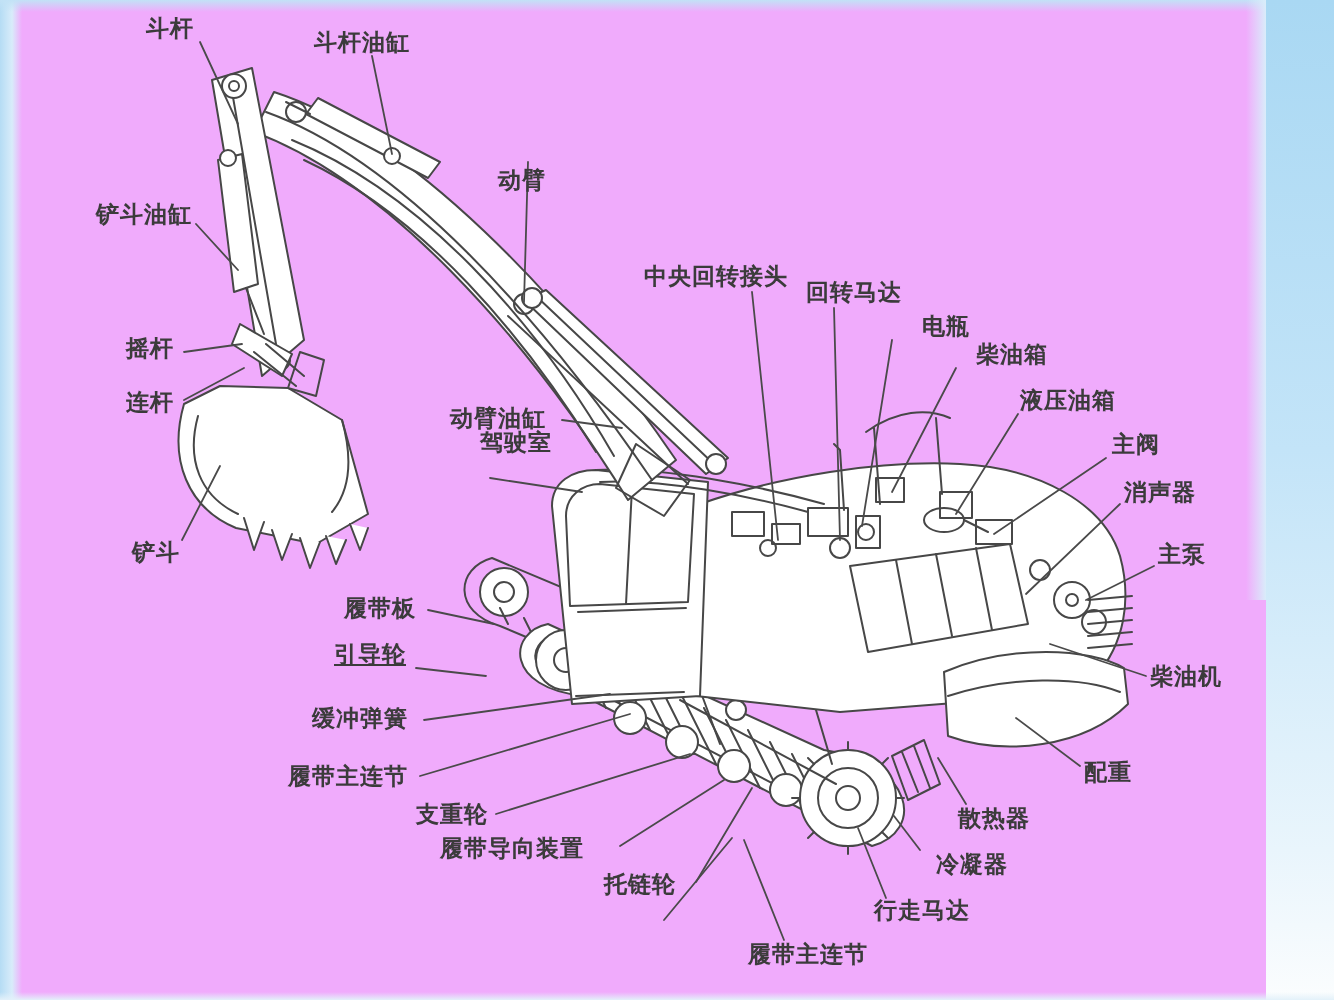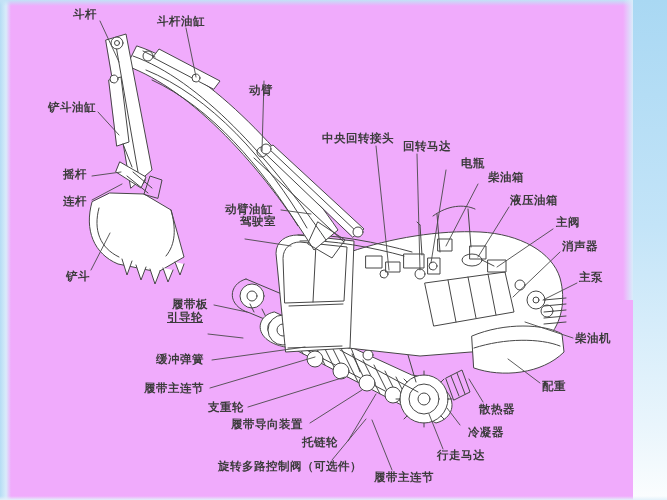--- a/index.html
+++ b/index.html
@@ -204,25 +204,24 @@
       <div class="lbl" style="left: 403px; top: 141px; color: rgb(59, 59, 59);">回转马达</div>
       <div class="lbl" style="left: 437px; top: 158px; color: rgb(59, 59, 59); padding-left: 24px;">电瓶</div>
       <div class="lbl" style="left: 477px; top: 172px; color: rgb(59, 59, 59); margin-left: 11px;">柴油箱</div>
       <div class="lbl" style="left: 510px; top: 195px; color: rgb(59, 59, 59);">液压油箱</div>
       <div class="lbl" style="left: 556px; top: 217px; color: rgb(59, 59, 59);">主阀</div>
       <div class="lbl" style="left: 562px; top: 241px; color: rgb(59, 59, 59);">消声器</div>
       <div class="lbl" style="left: 579px; top: 272px; color: rgb(59, 59, 59);">主泵</div>
       <div class="lbl" style="left: 575px; top: 333px; color: rgb(59, 59, 59);">柴油机</div>
       <div class="lbl" style="left: 542px; top: 381px; color: rgb(59, 59, 59);">配重</div>
       <div class="lbl" style="left: 172px; top: 299px; color: rgb(59, 59, 59);">履带板</div>
-      <div class="lbl" style="left: 167px; top: 312px; color: rgb(59, 59, 59); text-decoration: underline;">引导轮</div>
+      <div class="lbl" style="left: 167px; top: 322px; color: rgb(59, 59, 59); text-decoration: underline;">引导轮</div>
       <div class="lbl" style="left: 156px; top: 354px; color: rgb(59, 59, 59);">缓冲弹簧</div>
       <div class="lbl" style="left: 144px; top: 383px; color: rgb(59, 59, 59);">履带主连节</div>
       <div class="lbl" style="left: 208px; top: 402px; color: rgb(59, 59, 59);">支重轮</div>
-      <div class="lbl" style="left: 231px; top: 419px; color: rgb(59, 59, 59);">履带导向装置</div>
+      <div class="lbl" style="left: 220px; top: 419px; color: rgb(59, 59, 59);">履带导向装置</div>
       <div class="lbl" style="left: 302px; top: 437px; color: rgb(59, 59, 59);">托链轮</div>
-      <div class="lbl" style="left: 218px; top: 461px; color: rgb(59, 59, 59);">旋转多路控制阀（可选件）</div>
       <div class="lbl" style="left: 374px; top: 472px; color: rgb(59, 59, 59);">履带主连节</div>
       <div class="lbl" style="left: 437px; top: 450px; color: rgb(59, 59, 59);">行走马达</div>
       <div class="lbl" style="left: 456px; top: 427px; color: rgb(59, 59, 59); margin-left: 12px;">冷凝器</div>
       <div class="lbl" style="left: 479px; top: 404px; color: rgb(59, 59, 59);">散热器</div>
     </div>
 </div>
 
 </body></html>

